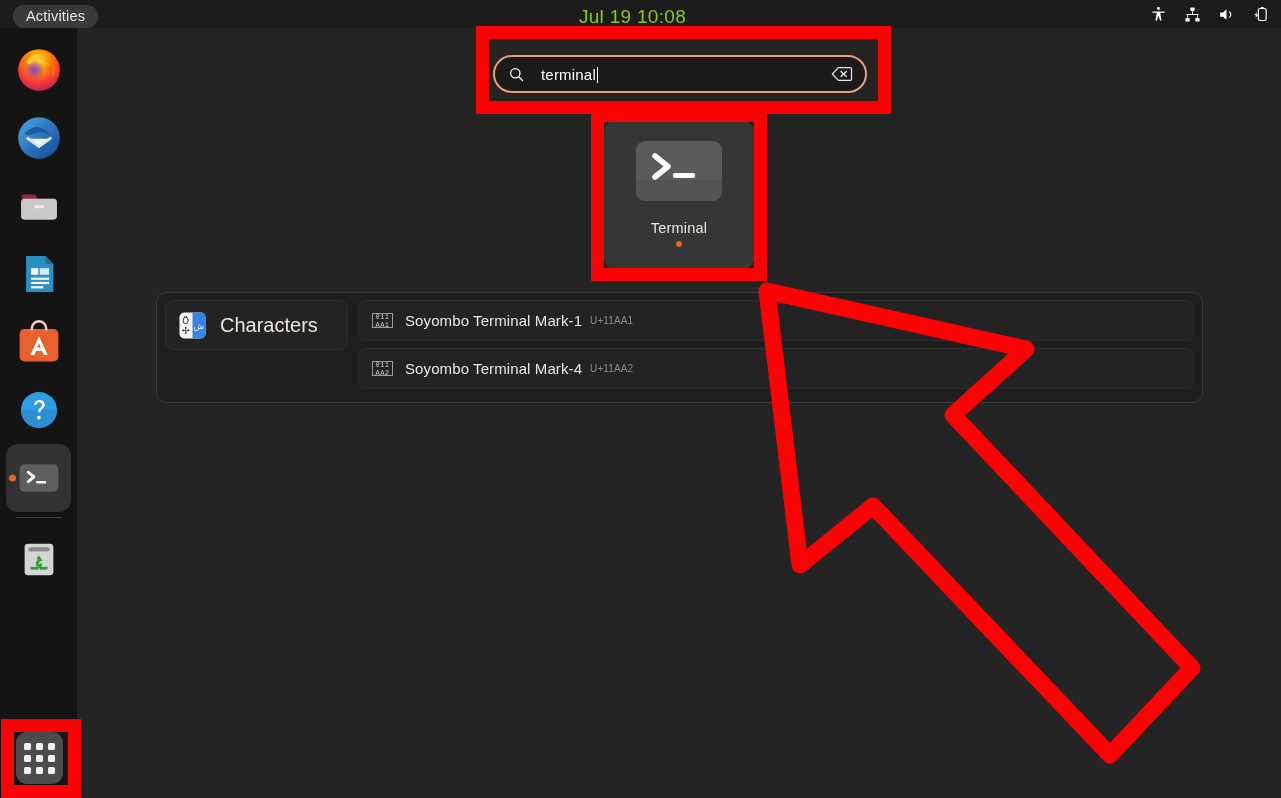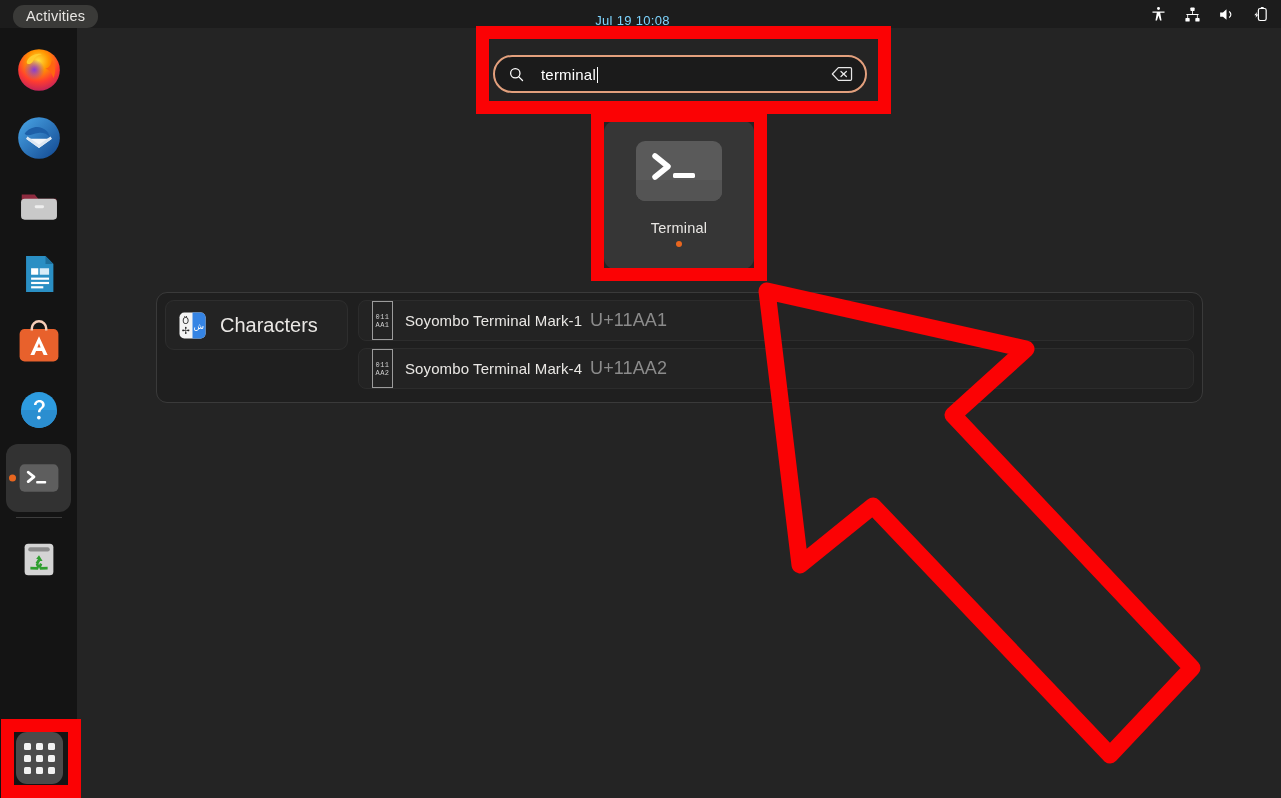--- a/index.html
+++ b/index.html
@@ -15,21 +15,21 @@
   #topbar {
     position: absolute; top: 0; left: 0; width: 1281px; height: 28px;
     background: #1c1c1c; display: flex; align-items: flex-end; z-index: 40;
   }
   #activities-btn {
     margin-left: 13px; padding: 3px 13px 4px; border-radius: 11px;
     background: #3a3a38; color: #e8e6e3; font-size: 14.5px; letter-spacing: .2px;
   }
   #clock {
     position: absolute; left: 0; right: 16px; text-align: center;
-    color: #7dd3fc; font-size: 13px; letter-spacing: .3px;
+    color: #84cc16; font-size: 19px; letter-spacing: .3px;
   }
   #tray {
     position: absolute; right: 12px; top: 0; height: 28px;
     display: flex; align-items: center; gap: 17px;
   }
   #tray .tray-ico { width: 17px; height: 17px; display: block; }
 
   
   #dock {
     position: absolute; left: 0; top: 28px; width: 77px; height: 770px;
@@ -103,27 +103,27 @@
     display: flex; align-items: center; padding-left: 13px;
   }
   #provider-icon { width: 27px; height: 27px; flex: 0 0 27px; }
   #provider-label { margin-left: 14px; color: #e9e7e4; font-size: 20px; }
   #char-rows { flex: 1; display: flex; flex-direction: column; gap: 7px; margin-left: 10px; }
   .char-row {
     height: 41px; background: #232323; border: 1px solid #2c2c2c; border-radius: 8px;
     display: flex; align-items: center; padding-left: 13px;
   }
   .char-glyph {
-    width: 21px; height: 39px; flex: 0 0 21px; border: 1px solid #9c9c9c;
+    width: 21px; height: 15px; flex: 0 0 21px; border: 1px solid #9c9c9c;
     display: flex; flex-direction: column; align-items: center; justify-content: center;
     font-family: "Liberation Mono", monospace; font-size: 7px; line-height: 8px;
     color: #cfcfcf; letter-spacing: .5px;
   }
   .char-name { margin-left: 12px; color: #e9e7e4; font-size: 15px; letter-spacing: .1px; }
-  .char-code { margin-left: 8px; color: #8b8b8b; font-size: 18px; letter-spacing: .1px; }
+  .char-code { margin-left: 8px; color: #8b8b8b; font-size: 10px; letter-spacing: .1px; }
 
   
   .annot {
     position: absolute; border: 13px solid #fb0204; z-index: 60; pointer-events: none;
   }
   #annot-search { left: 476px; top: 26px; width: 415px; height: 88px; }
   #annot-tile   { left: 591px; top: 109px; width: 176px; height: 172px; }
   #annot-apps   { left: 1px;   top: 719px; width: 80px;  height: 79px; }
   #cursor-arrow { position: absolute; left: 745px; top: 275px; z-index: 55; pointer-events: none; }
 </style>

